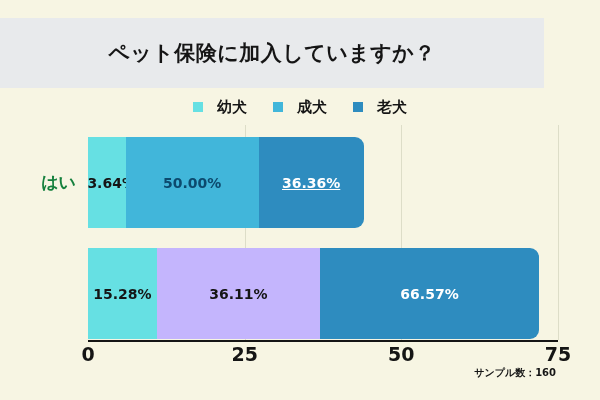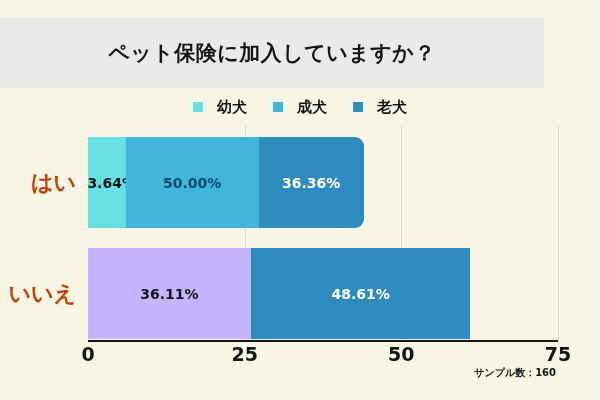--- a/index.html
+++ b/index.html
@@ -96,23 +96,23 @@
   }
   .cat-label {
     position: absolute;
     left: 0;
     top: 0;
     width: 76px;
     height: 91px;
     display: flex;
     align-items: center;
     justify-content: flex-end;
-    font-size: 22px;
-    font-weight: bold;
-    color: #c2410c;
+    font-size: 17px;
+    font-weight: bold;
+    color: #15803d;
     white-space: nowrap;
   }
   .bar-track {
     position: absolute;
     left: 88px;
     top: 0;
     height: 91px;
     display: flex;
     border-radius: 0 9px 9px 0;
     overflow: hidden;
@@ -187,28 +187,28 @@
       <div class="gridline" style="left: 244.667px;"></div>
       <div class="gridline" style="left: 401.333px;"></div>
       <div class="gridline" style="left: 558px;"></div>
     </div>
   <div id="bars">
       <div class="bar-row" style="top: 12px; width: 600px;">
         <div class="cat-label">はい</div>
         <div class="bar-track" style="width: 275.733px;">
           <div class="seg" style="width: 37.6px; background: rgb(102, 224, 227); color: rgb(21, 21, 21);">13.64%</div>
           <div class="seg" style="width: 137.867px; background: rgb(65, 182, 218); color: #0c4a6e;">50.00%</div>
-          <div class="seg" style="width: 109px; background: rgb(46, 140, 191); color: rgb(255, 255, 255);">36.36%</div>
+          <div class="seg" style="width: 109px; background: rgb(46, 140, 191); color: rgb(255, 255, 255); text-decoration: underline;">36.36%</div>
         </div>
       </div>
       <div class="bar-row" style="top: 123px; width: 600px;">
-        <div class="cat-label">いいえ</div>
         <div class="bar-track" style="width: 451.2px;">
+          <div class="seg" style="width: 68.9333px; background: rgb(102, 224, 227); color: rgb(21, 21, 21);">15.28%</div>
           <div class="seg" style="width: 162.933px; background: #c4b5fd; color: rgb(21, 21, 21);">36.11%</div>
-          <div class="seg" style="width: 219.333px; background: rgb(46, 140, 191); color: rgb(255, 255, 255);">48.61%</div>
+          <div class="seg" style="width: 219.333px; background: rgb(46, 140, 191); color: rgb(255, 255, 255);">66.57%</div>
         </div>
       </div>
     </div>
   <div class="axis-baseline"></div>
 </div>
 
 <div class="xticks" id="xticks">
     <div class="xtick" style="left: 88px;">0</div>
     <div class="xtick" style="left: 244.667px;">25</div>
     <div class="xtick" style="left: 401.333px;">50</div>

